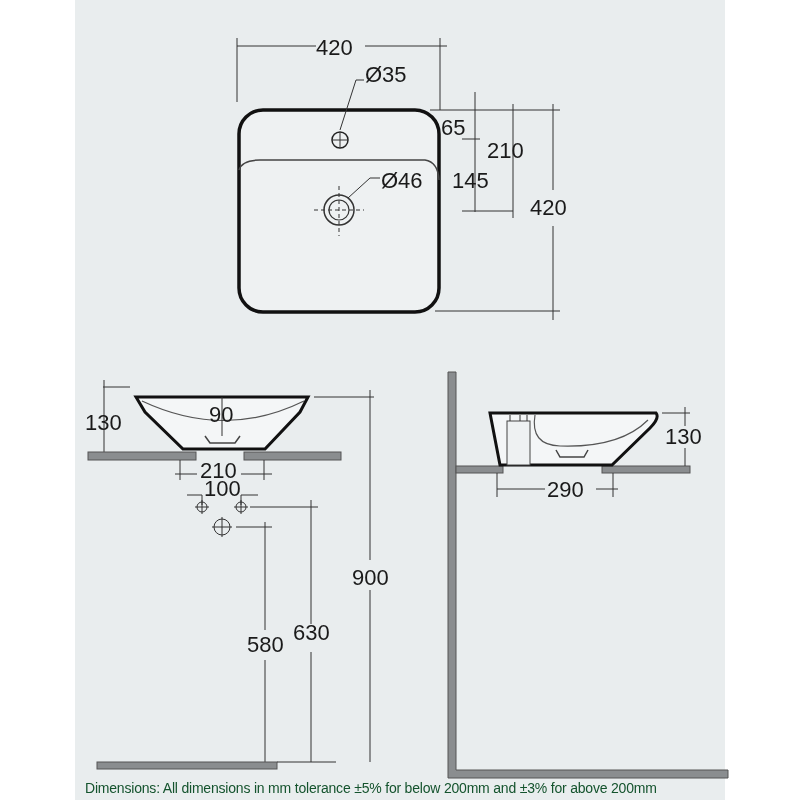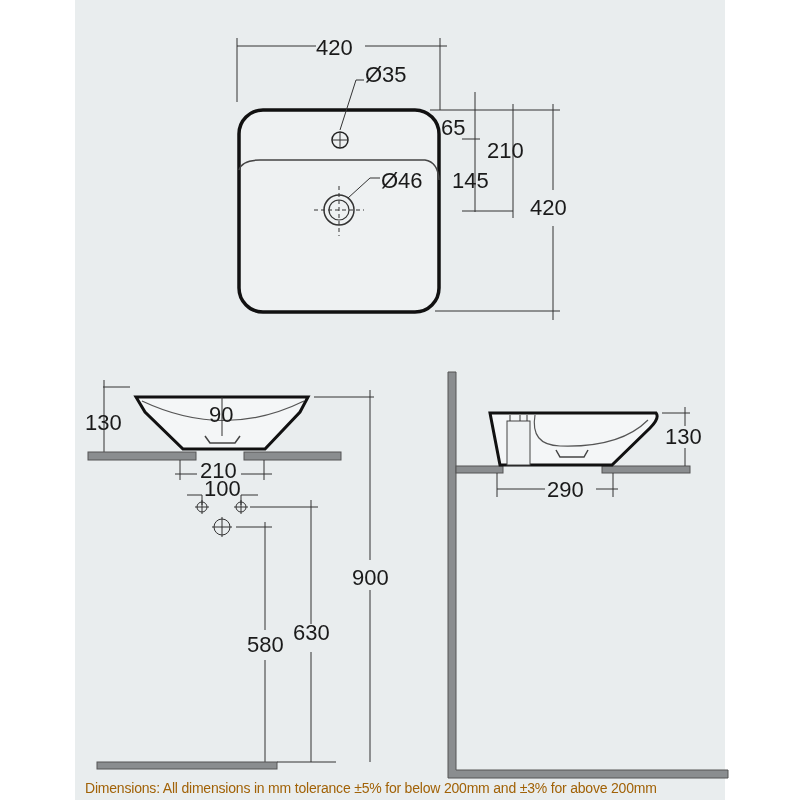--- a/index.html
+++ b/index.html
@@ -1,20 +1,20 @@
 <!DOCTYPE html>
 <html><head>
 <meta charset="utf-8">
 <style>
   html, body { margin: 0; padding: 0; background: #ffffff; }
   body { width: 800px; height: 800px; position: relative; overflow: hidden; font-family: "Liberation Sans", sans-serif; }
   .panel { position: absolute; left: 75px; top: 0; width: 650px; height: 800px; background: #e9edee; }
   svg { position: absolute; left: 0; top: 0; }
   .dim { font-family: "Liberation Sans", sans-serif; font-size: 22px; fill: #1a1a1a; }
-  .caption { position: absolute; left: 85px; top: 780px; font-size: 14px; color: #a16207; white-space: nowrap; letter-spacing: -0.2px; }
+  .caption { position: absolute; left: 85px; top: 780px; font-size: 14px; color: #14532d; white-space: nowrap; letter-spacing: -0.2px; }
 </style>
 </head>
 <body>
 
 <div class="panel"></div>
 
 <svg width="800" height="800" viewBox="0 0 800 800">
 
   <g stroke="#333" fill="none" stroke-width="1">
 

